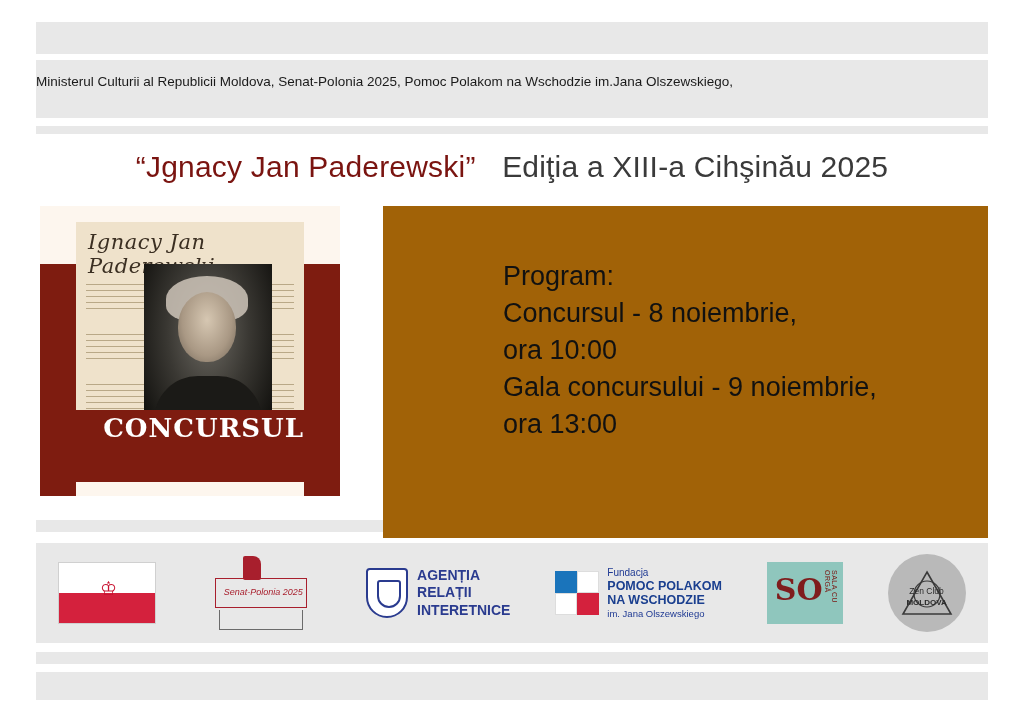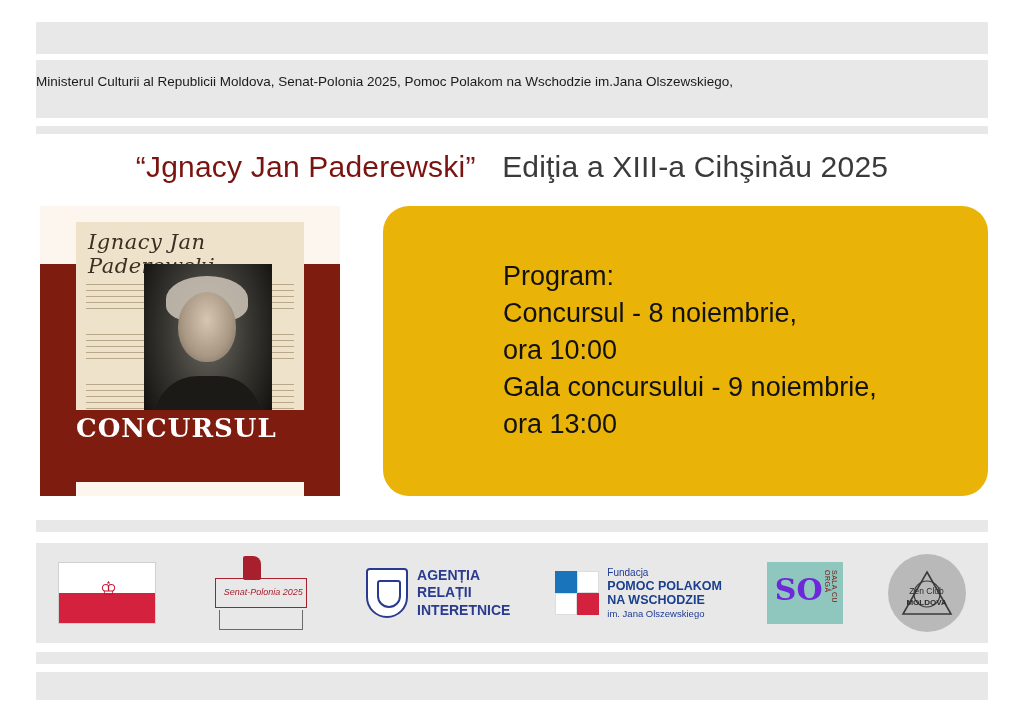--- a/index.html
+++ b/index.html
@@ -105,37 +105,36 @@
   }
   .portrait .body {
     position: absolute; left: 10px; bottom: 0; width: 108px; height: 66px;
     border-radius: 44px 44px 0 0;
     background: #1b1a17;
   }
   .art-banner {
     position: absolute; left: 36px; bottom: 14px; width: 228px; height: 72px;
     background: #7e1c10;
     color: #ffffff;
-    text-align: left;
+    text-align: right;
     font-family: "DejaVu Serif", serif;
     font-weight: bold;
     letter-spacing: 1px;
   }
   .art-banner .l1 { font-size: 26px; line-height: 36px; }
   .art-banner .l2 { font-size: 26px; line-height: 32px; }
 
   
   .program-panel {
     position: absolute;
     left: 383px;
     top: 206px;
     width: 605px;
-    height: 290px;
-    background: #eab308;
-    border-radius: 26px;
+    height: 332px;
+    background: #a16207;
   }
   .program-text {
     position: absolute;
     left: 120px;
     top: 52px;
     font-size: 27px;
     line-height: 37px;
     color: #111111;
     white-space: pre-line;
   }
@@ -199,21 +198,21 @@
   }
   .logo-bri .crest:after {
     content:""; position:absolute; left: 9px; top: 10px; width: 20px; height: 24px;
     border: 2px solid #2a3b8f; border-radius: 3px 3px 12px 12px;
   }
   .logo-bri .txt { line-height: 1.25; color:#2a3b8f; font-weight: bold; font-size: 14px; }
 
   .logo-so { width: 76px; height: 62px; background: #8fc6bd; position: relative; }
   .logo-so .glyph {
     position:absolute; left: 8px; top: 10px;
-    font-family: "DejaVu Serif", serif; font-weight: bold; font-size: 30px; color:#6d28d9;
+    font-family: "DejaVu Serif", serif; font-weight: bold; font-size: 30px; color:#7f1d1d;
   }
   .logo-so .side {
     position:absolute; right: 5px; top: 8px; font-size: 7px; color:#7a1410;
     writing-mode: vertical-rl; letter-spacing: .5px;
   }
 
   .logo-zen { width: 78px; height: 78px; border-radius: 50%; background:#b9b9b9; position: relative; }
   .logo-zen .triline {
     position:absolute; left: 13px; top: 16px; width: 52px; height: 46px;
   }

